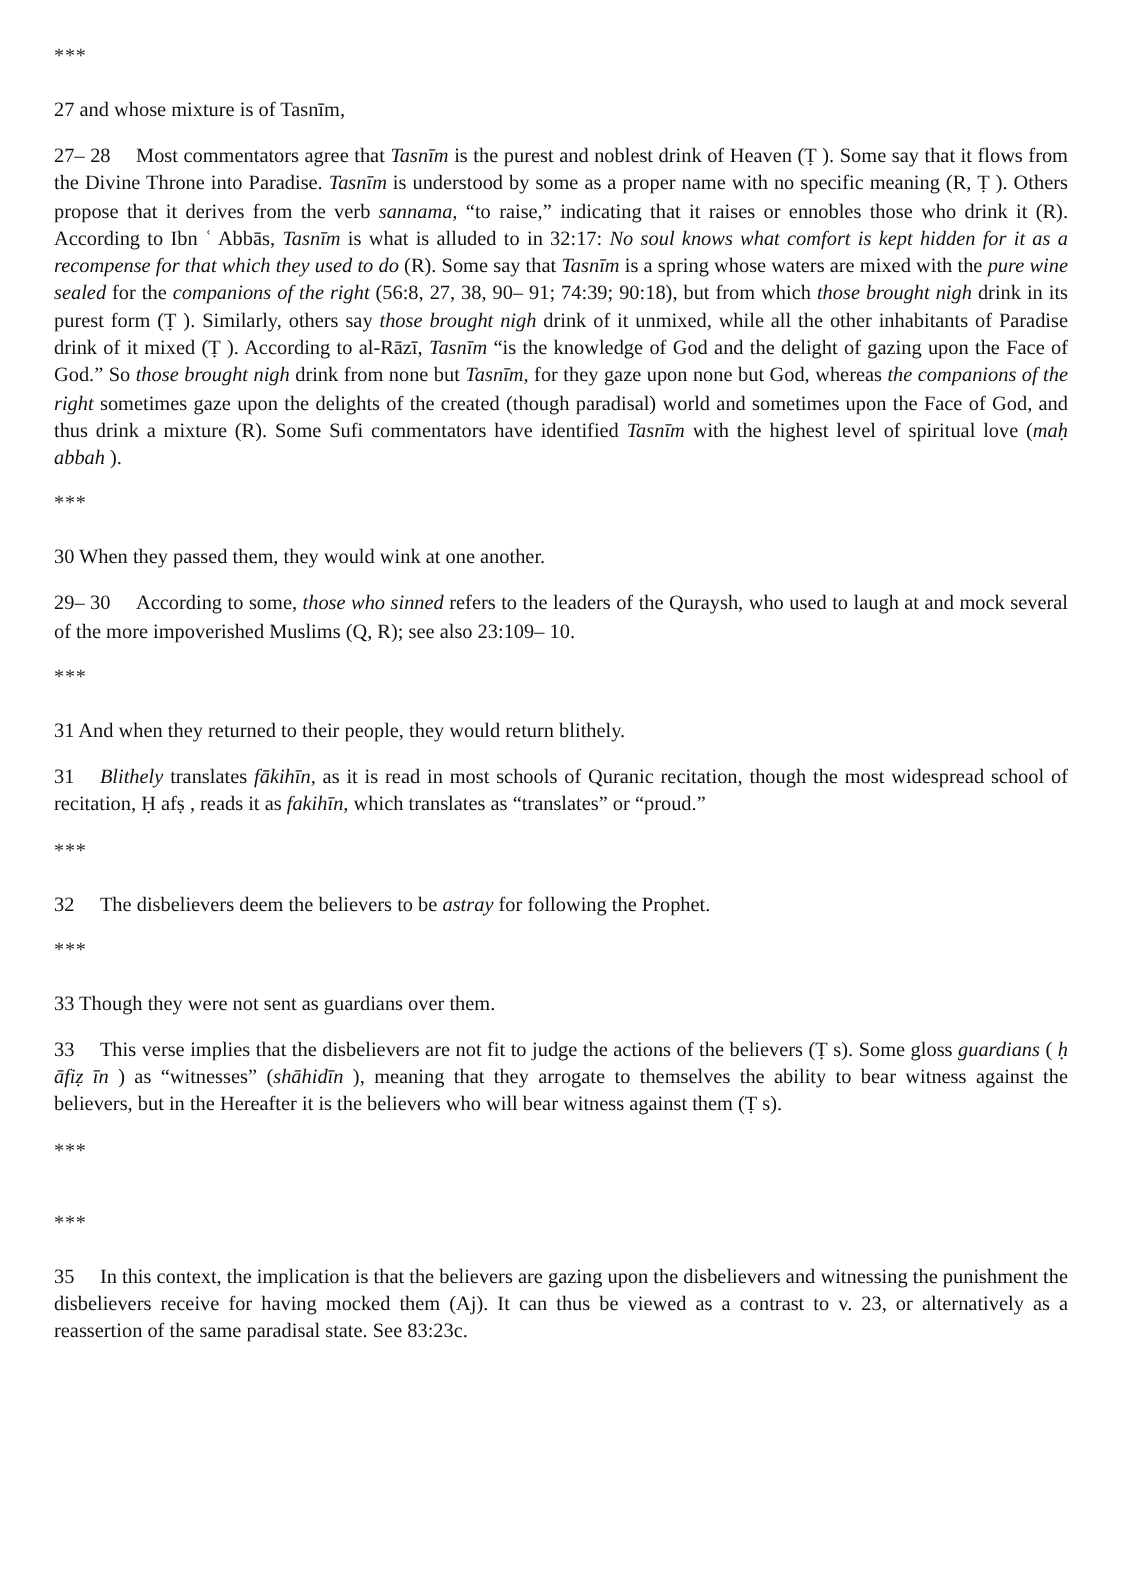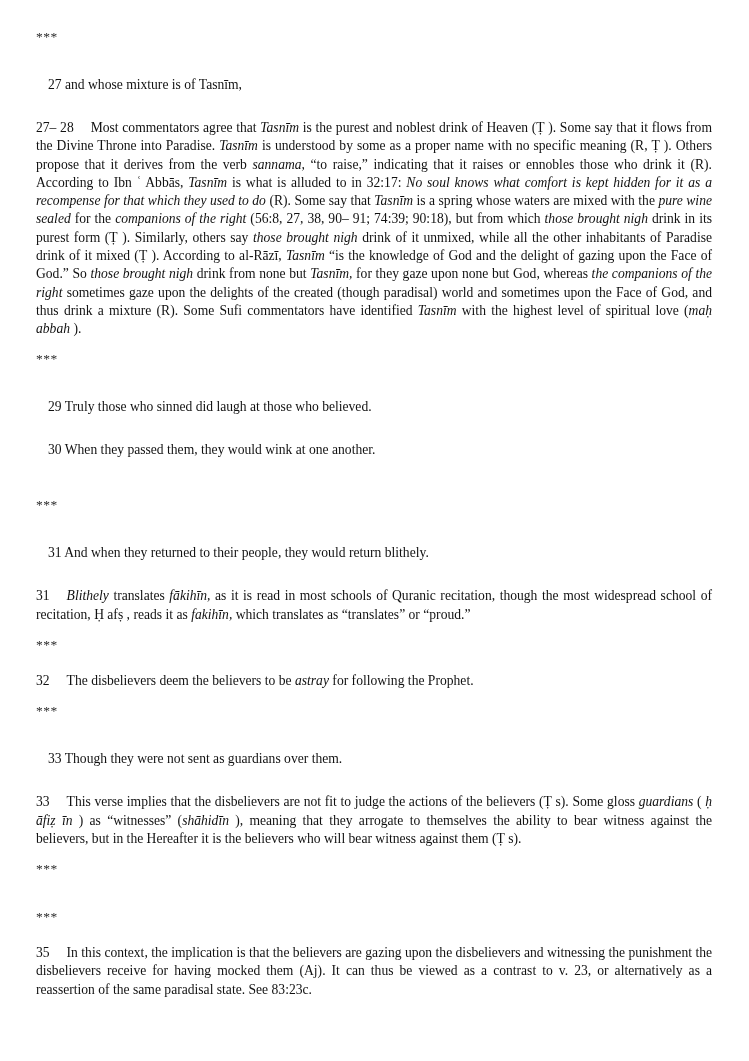--- a/index.html
+++ b/index.html
@@ -30,21 +30,21 @@
     letter-spacing: 0.5px;
     margin: 0 0 0 0;
     padding: 0;
     height: 22px;
     color: #2a2a2a;
     font-family: "Liberation Serif", "DejaVu Serif", serif;
   }
   .verse {
     font-size: 13.6px;
     line-height: 1.34;
-    margin: 12px;
+    margin: 0;
     padding: 0;
     height: 31px;
     text-align: left;
     color: #111;
   }
   .commentary {
     font-size: 13.6px;
     line-height: 1.345;
     margin: 0;
     padding: 0;
@@ -70,23 +70,23 @@
     <div class="gap-sm"></div>
 
     <div class="verse">27 and whose mixture is of Tasnīm,</div>
 
     <p class="commentary"><span class="vnum">27– 28</span><span class="spacer-after-num"></span><span>Most commentators agree that </span><i>Tasnīm</i><span> is the purest and noblest drink of Heaven (Ṭ ). Some say that it flows from the Divine Throne into Paradise. </span><i>Tasnīm</i><span> is understood by some as a proper name with no specific meaning (R, Ṭ ). Others propose that it derives from the verb </span><i>sannama,</i><span> “to raise,” indicating that it raises or ennobles those who drink it (R). According to Ibn ʿ Abbās, </span><i>Tasnīm</i><span> is what is alluded to in 32:17: </span><i>No soul knows what comfort is kept hidden for it as a recompense for that which they used to do</i><span> (R). Some say that </span><i>Tasnīm</i><span> is a spring whose waters are mixed with the </span><i>pure wine sealed</i><span> for the </span><i>companions of the right</i><span> (56:8, 27, 38, 90– 91; 74:39; 90:18), but from which </span><i>those brought nigh</i><span> drink in its purest form (Ṭ ). Similarly, others say </span><i>those brought nigh</i><span> drink of it unmixed, while all the other inhabitants of Paradise drink of it mixed (Ṭ ). According to al-Rāzī, </span><i>Tasnīm</i><span> “is the knowledge of God and the delight of gazing upon the Face of God.” So </span><i>those brought nigh</i><span> drink from none but </span><i>Tasnīm,</i><span> for they gaze upon none but God, whereas </span><i>the companions of the right</i><span> sometimes gaze upon the delights of the created (though paradisal) world and sometimes upon the Face of God, and thus drink a mixture (R). Some Sufi commentators have identified </span><i>Tasnīm</i><span> with the highest level of spiritual love (</span><i>maḥ abbah</i><span> ).</span></p>
 
     <div class="gap-md"></div>
     <div class="sep">***</div>
     <div class="gap-sm"></div>
 
-    <div class="verse">29 Truly those who sinned did laugh at those who believed.</div>
     <div class="verse">30 When they passed them, they would wink at one another.</div>
 
+    <p class="commentary"><span class="vnum">29– 30</span><span class="spacer-after-num"></span><span>According to some, </span><i>those who sinned</i><span> refers to the leaders of the Quraysh, who used to laugh at and mock several of the more impoverished Muslims (Q, R); see also 23:109– 10.</span></p>
 
     <div class="gap-md"></div>
     <div class="sep">***</div>
     <div class="gap-sm"></div>
 
     <div class="verse">31 And when they returned to their people, they would return blithely.</div>
 
     <p class="commentary"><span class="vnum">31</span><span class="spacer-after-num"></span><span></span><i>Blithely</i><span> translates </span><i>fākihīn,</i><span> as it is read in most schools of Quranic recitation, though the most widespread school of recitation, Ḥ afṣ , reads it as </span><i>fakihīn,</i><span> which translates as “translates” or “proud.”</span></p>
 
     <div class="gap-md"></div>

